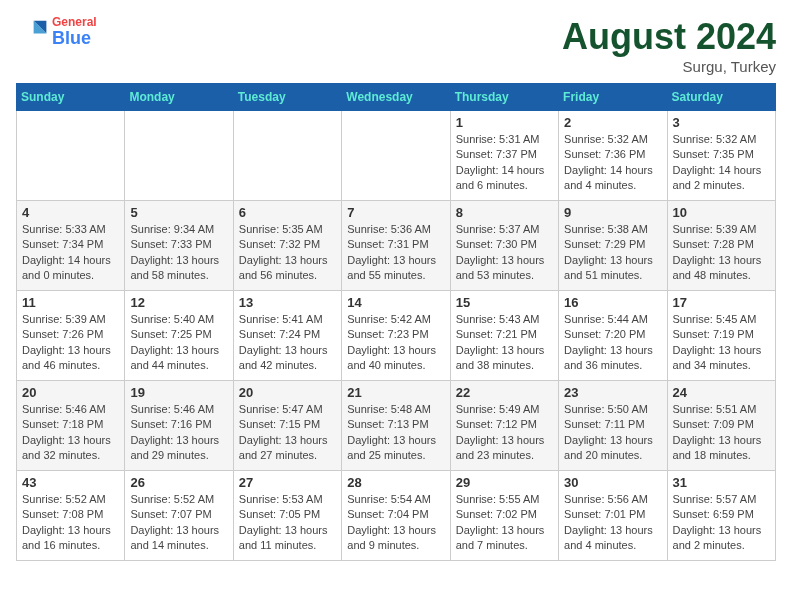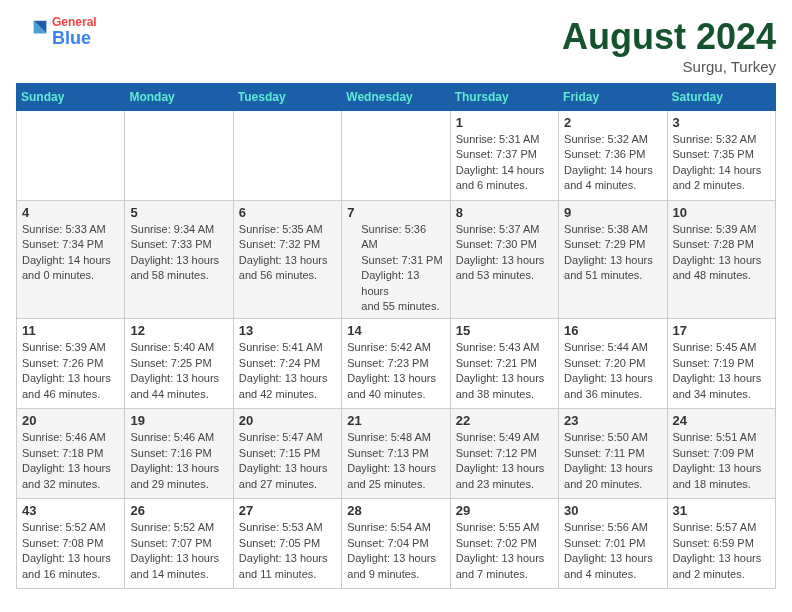--- a/index.html
+++ b/index.html
@@ -171,21 +171,21 @@
         </td>
         <td>
           <span class="day-num">6</span>
           <div class="day-info" style="white-space: pre-line;">Sunrise: 5:35 AM
 Sunset: 7:32 PM
 Daylight: 13 hours
 and 56 minutes.</div>
         </td>
         <td>
           <span class="day-num">7</span>
-          <div class="day-info" style="white-space: pre-line; margin-left: 14px;">Sunrise: 5:36 AM
+          <div class="day-info" style="white-space: pre-line;">Sunrise: 5:36 AM
 Sunset: 7:31 PM
 Daylight: 13 hours
 and 55 minutes.</div>
         </td>
         <td>
           <span class="day-num">8</span>
           <div class="day-info" style="white-space: pre-line;">Sunrise: 5:37 AM
 Sunset: 7:30 PM
 Daylight: 13 hours
 and 53 minutes.</div>

